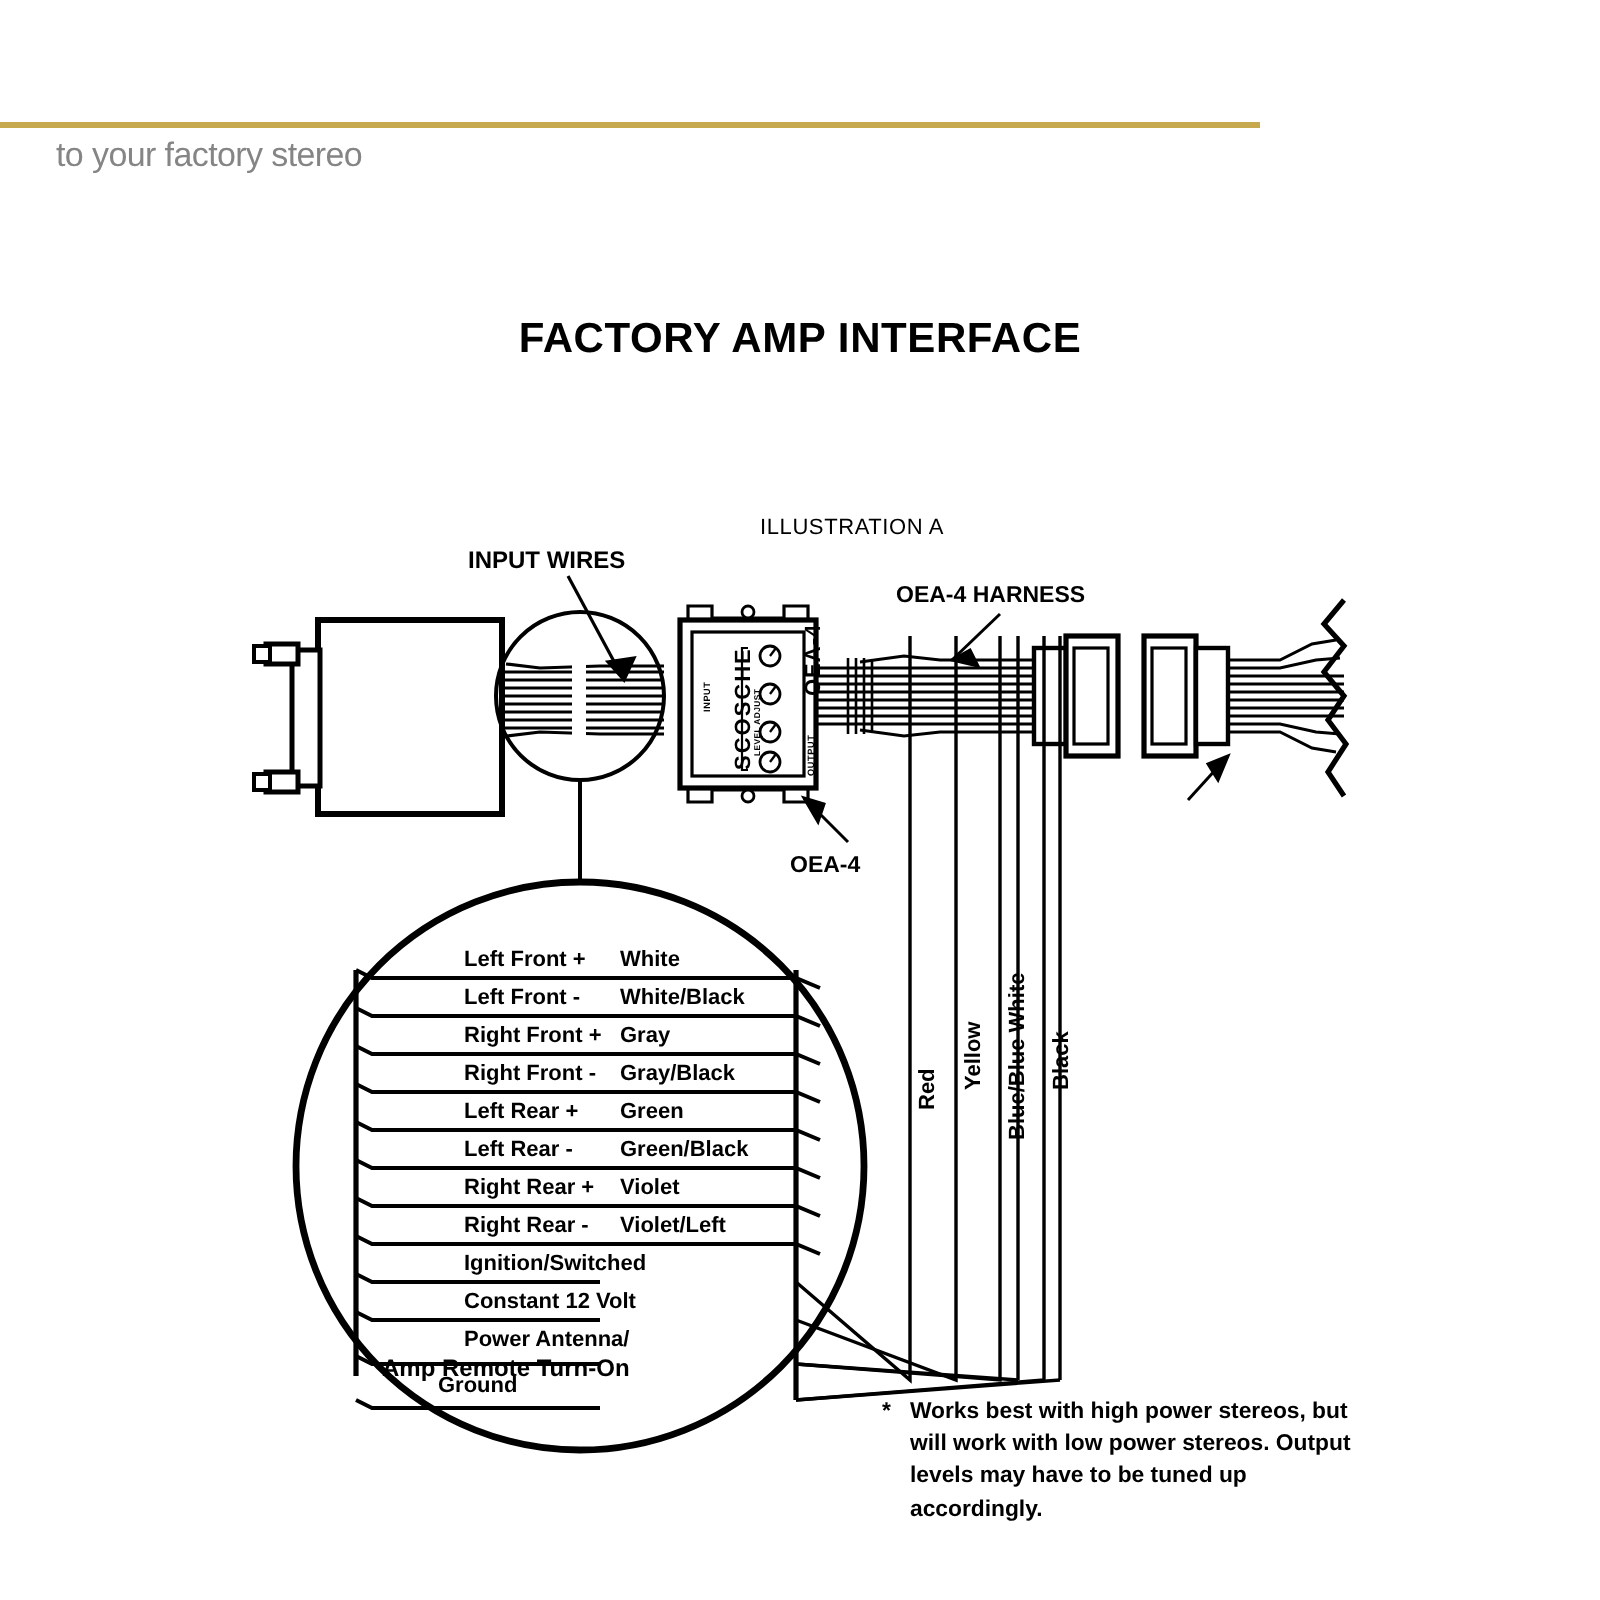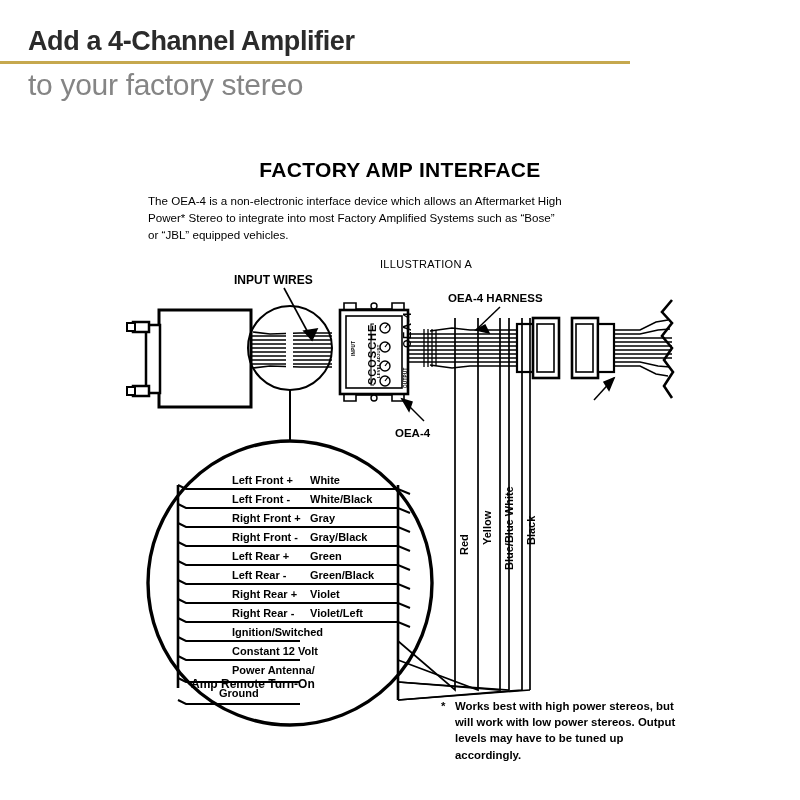--- a/index.html
+++ b/index.html
@@ -15,21 +15,21 @@
     position:absolute;left:28px;top:26px;
     font-size:27px;font-weight:bold;letter-spacing:-0.4px;
     color:#2b2b2b;white-space:nowrap;
   }
   .hdr-rule{
     position:absolute;left:0;top:61px;width:630px;height:3px;
     background:#c6a84e;
   }
   .hdr-sub{
     position:absolute;left:28px;top:68px;
-    font-size:30px;font-weight:normal;letter-spacing:-0.3px;
+    font-size:17px;font-weight:normal;letter-spacing:-0.3px;
     color:#858585;white-space:nowrap;
   }
 
   
   .fig-title{
     position:absolute;left:0;top:158px;width:800px;text-align:center;
     font-size:21px;font-weight:bold;letter-spacing:0.3px;
   }
   .fig-para{
     position:absolute;left:148px;top:192px;width:420px;
@@ -72,26 +72,24 @@
     position:absolute;font-weight:bold;white-space:nowrap;
     transform-origin:0 0;transform:rotate(-90deg);
   }
   svg{position:absolute;left:0;top:0;}
 </style>
 </head>
 <body>
 
 <div id="root">
 
-  <div class="hdr-title">Add a 4-Channel Amplifier</div>
   <div class="hdr-rule"></div>
   <div class="hdr-sub">to your factory stereo</div>
 
   <div class="fig-title">FACTORY AMP INTERFACE</div>
-  <div class="fig-para">The OEA-4 is a non-electronic interface device which allows an Aftermarket High Power* Stereo to integrate into most Factory Amplified Systems such as “Bose” or “JBL” equipped vehicles.</div>
   <div class="illus-a">ILLUSTRATION A</div>
 
   <svg width="800" height="800" viewBox="0 0 800 800">
 
     <g stroke="#000" fill="#fff">
       <rect x="159" y="310" width="92" height="97" stroke-width="3"></rect>
       <rect x="146" y="325" width="14" height="68" stroke-width="2.5"></rect>
       <rect x="133" y="322" width="16" height="10" stroke-width="2.5"></rect>
       <rect x="133" y="386" width="16" height="10" stroke-width="2.5"></rect>
       <rect x="127" y="323" width="8" height="8" stroke-width="2"></rect>

